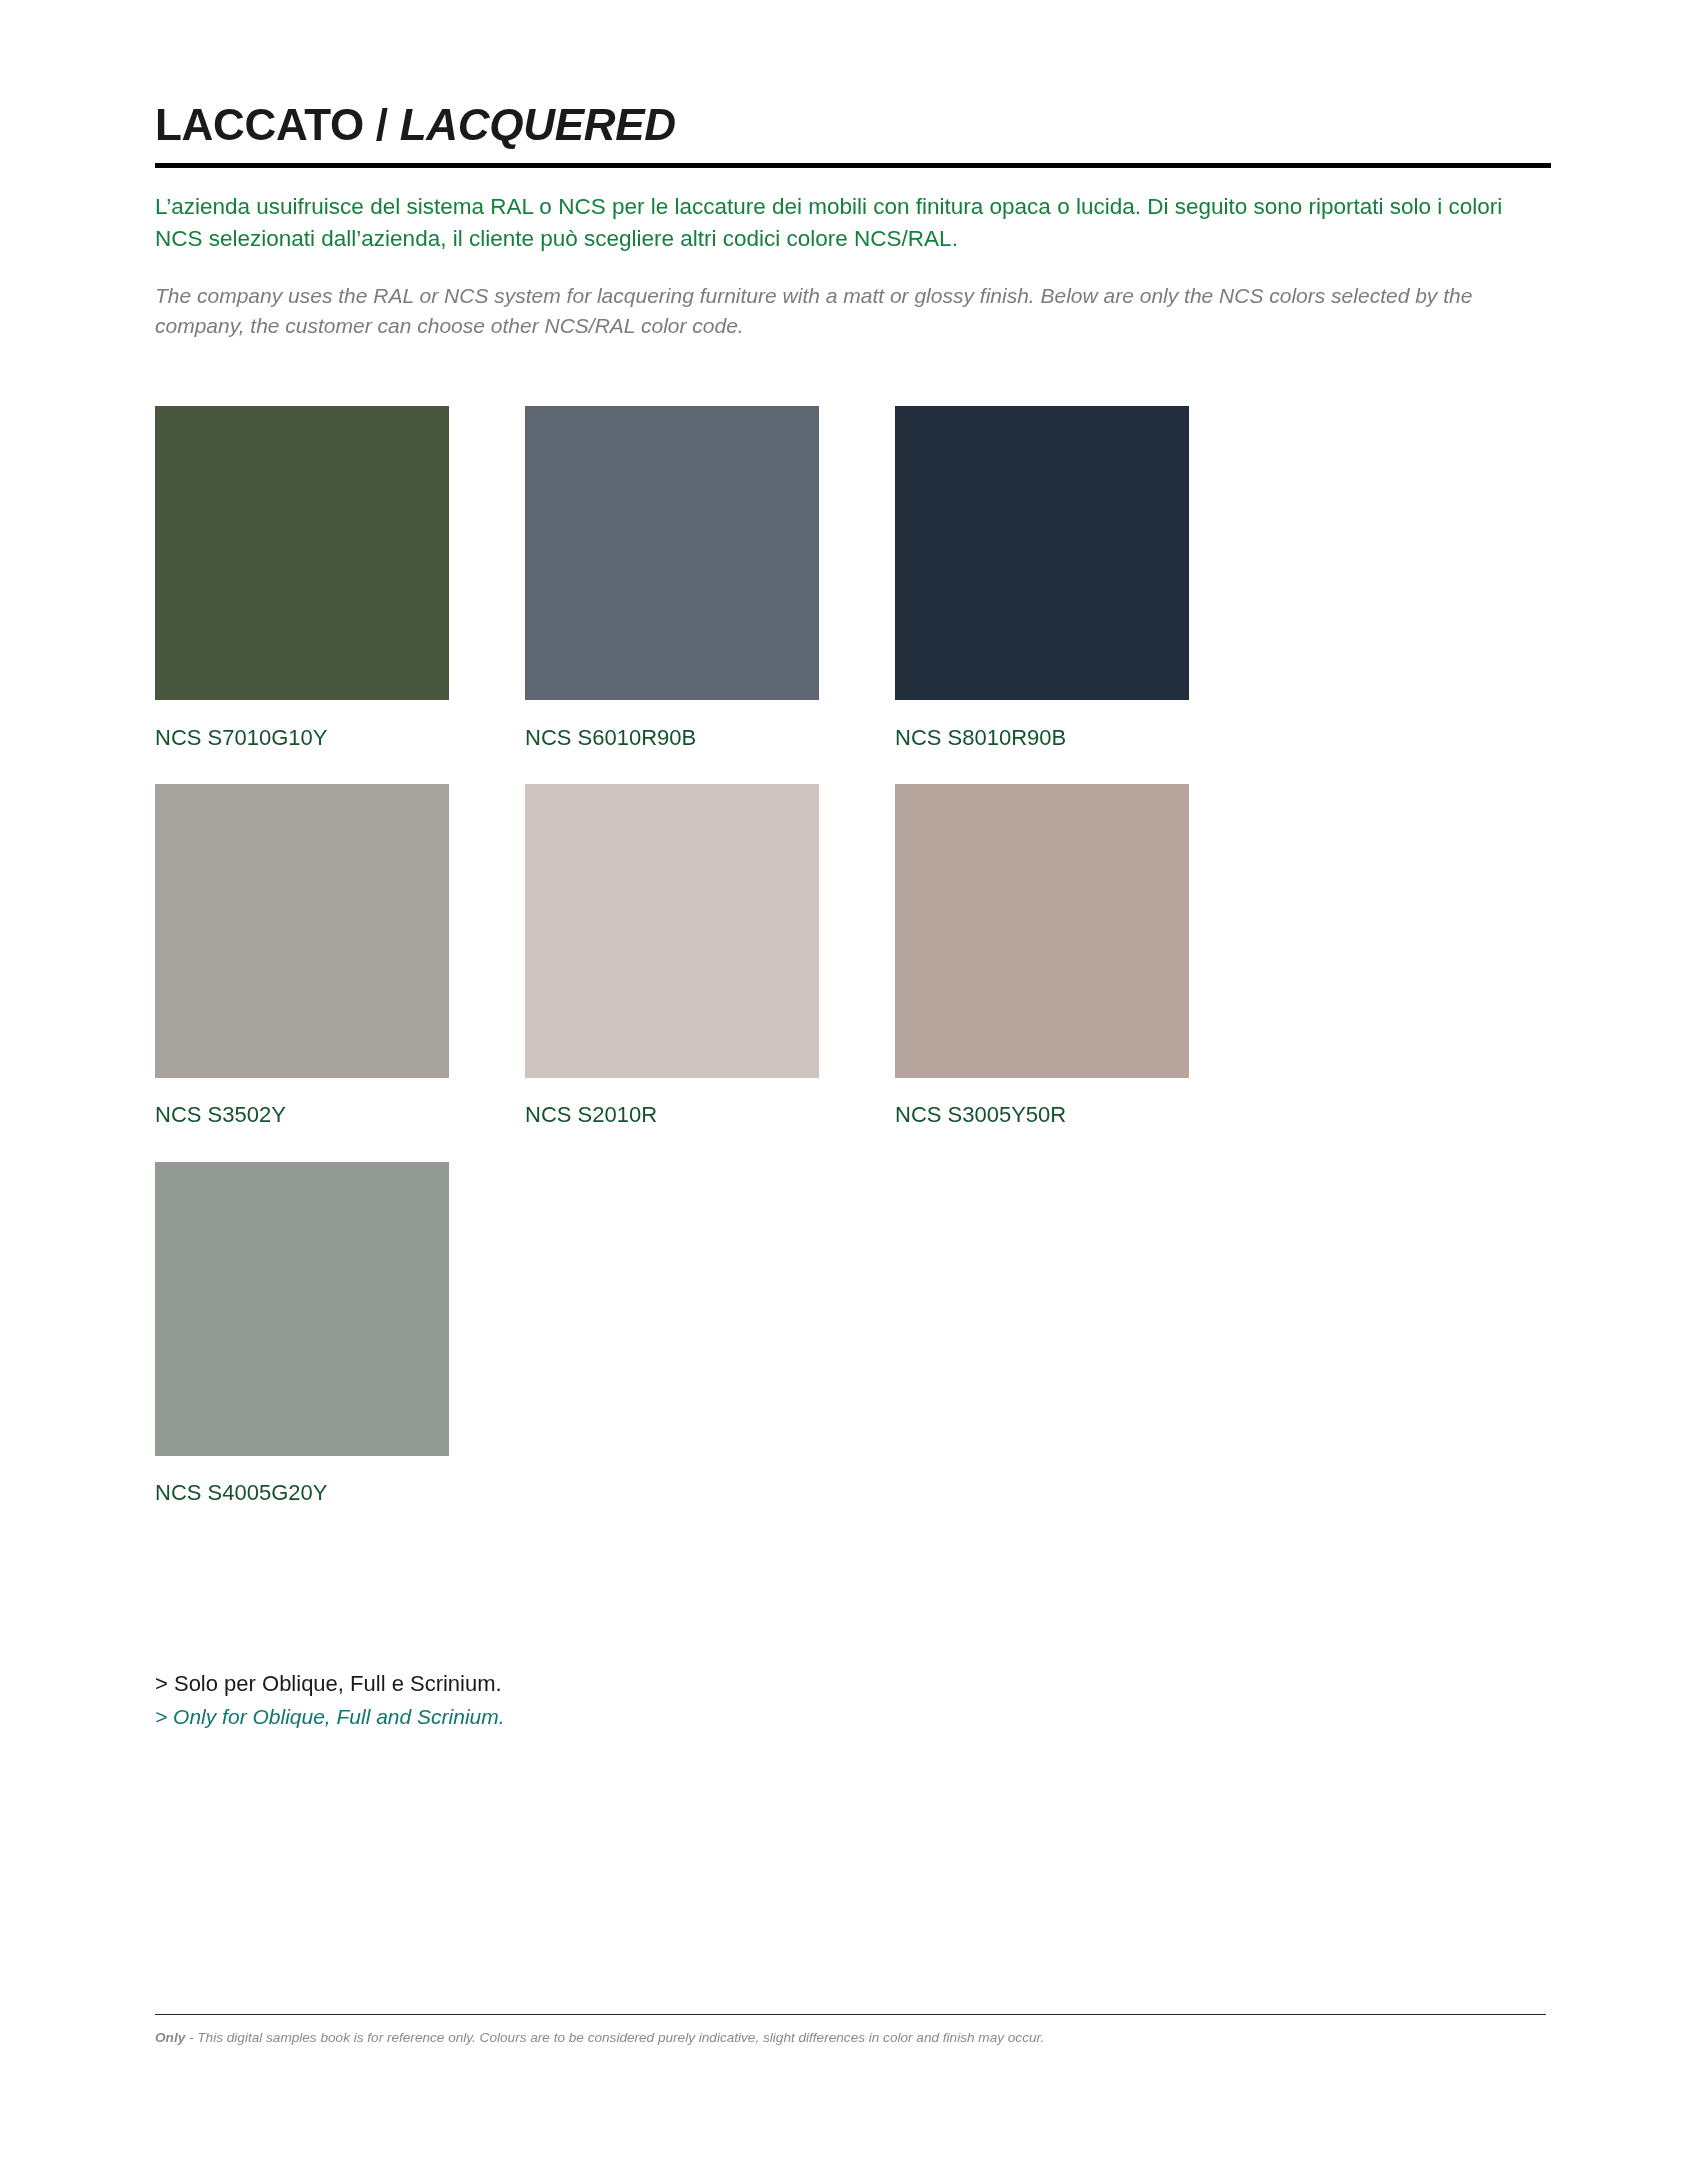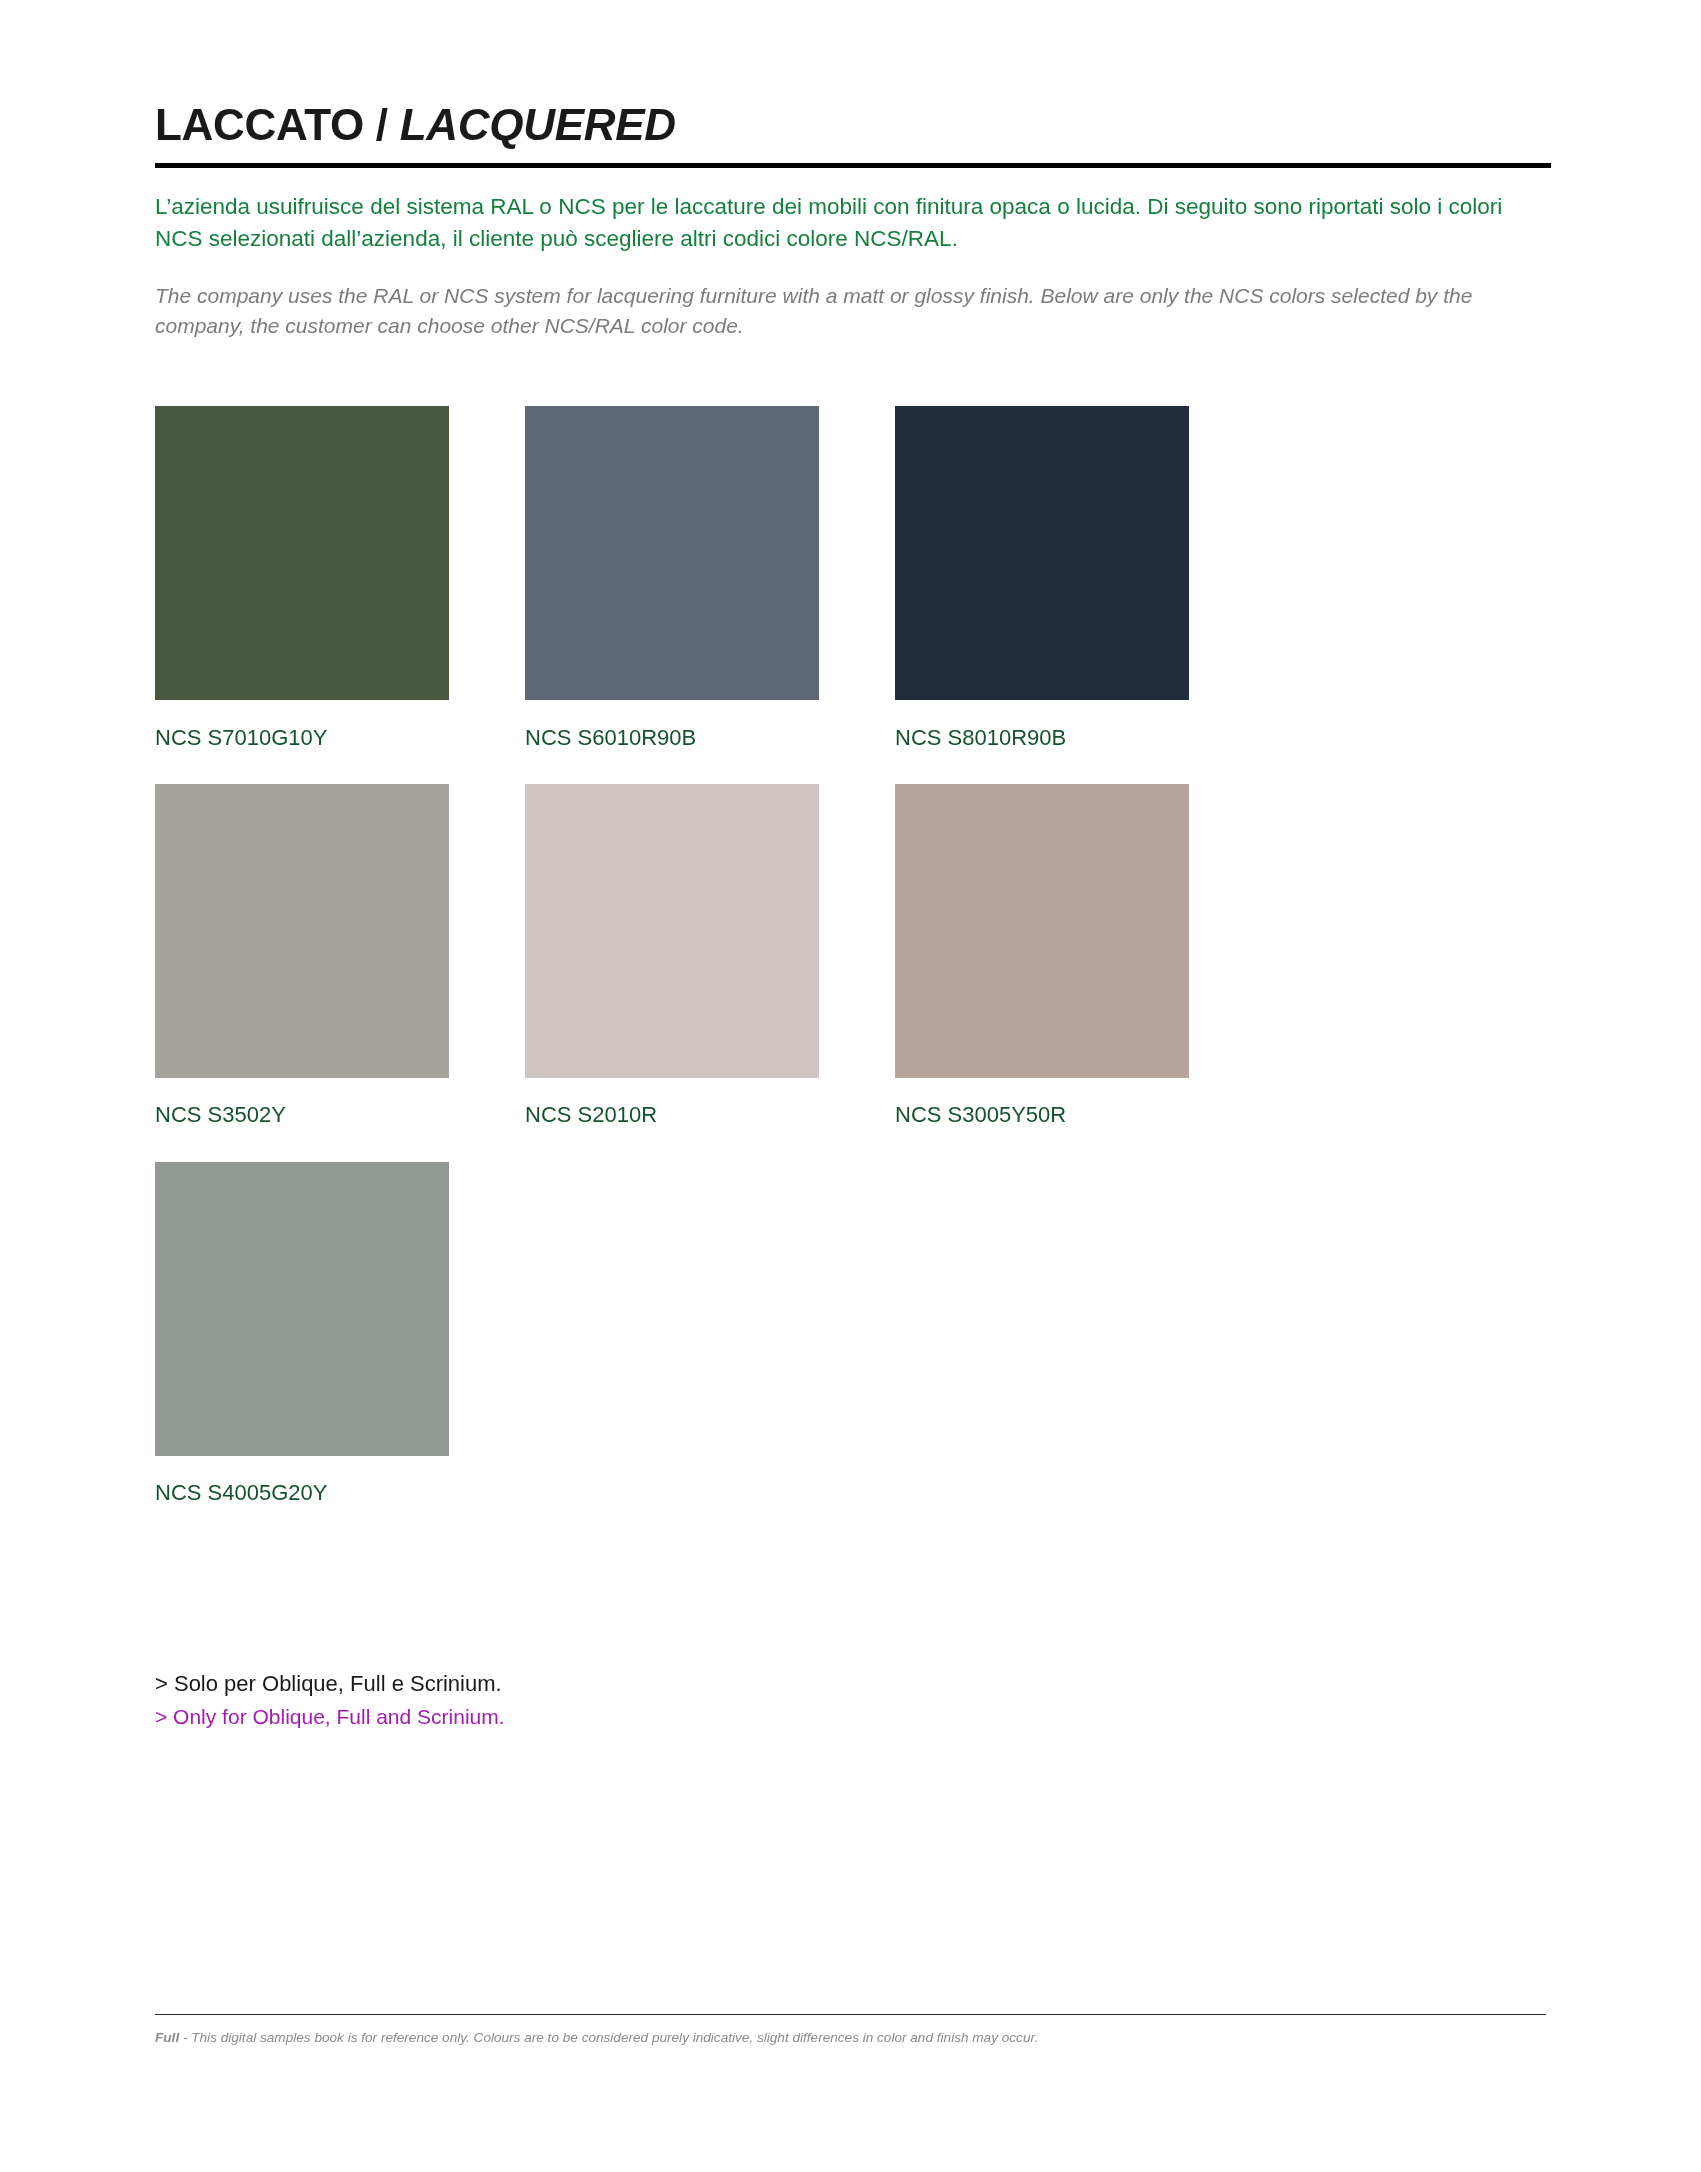--- a/index.html
+++ b/index.html
@@ -112,21 +112,22 @@
     width: 1396px;
   }
   .footnote-it {
     font-size: 22px;
     line-height: 1.35;
     color: #1a1a1a;
   }
   .footnote-en {
     font-size: 21px;
     line-height: 1.35;
-    color: #a21caf;
+    font-style: italic;
+    color: #0f766e;
     margin-top: 4.1px;
   }
 
   
   .footer {
     position: absolute;
     left: 155px;
     top: 2014px;
     width: 1391px;
   }
@@ -209,18 +210,18 @@
   </div>
 
   <div class="footnotes">
     <div class="footnote-it">&gt; Solo per Oblique, Full e Scrinium.</div>
     <div class="footnote-en">&gt; Only for Oblique, Full and Scrinium.</div>
   </div>
 
   <div class="footer">
     <div class="footer-rule"></div>
     <div class="footer-en">
-      <b>Full</b><span> - This digital samples book is for reference only. Colours are to be considered purely indicative, slight differences in color and finish may occur.</span>
+      <b>Only</b><span> - This digital samples book is for reference only. Colours are to be considered purely indicative, slight differences in color and finish may occur.</span>
     </div>
   </div>
 
 </div>
 
 
 </body></html>

